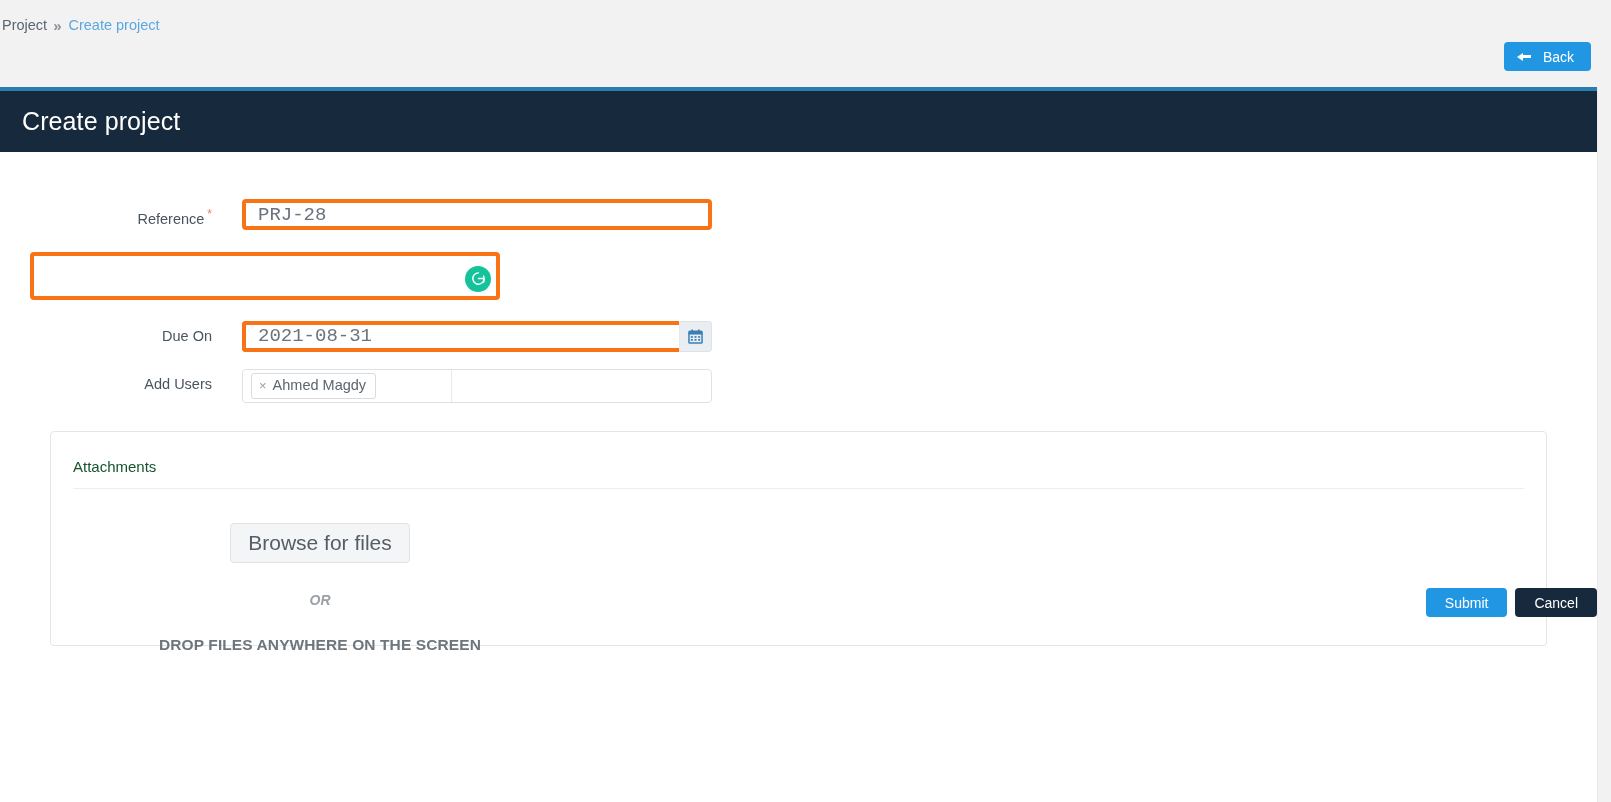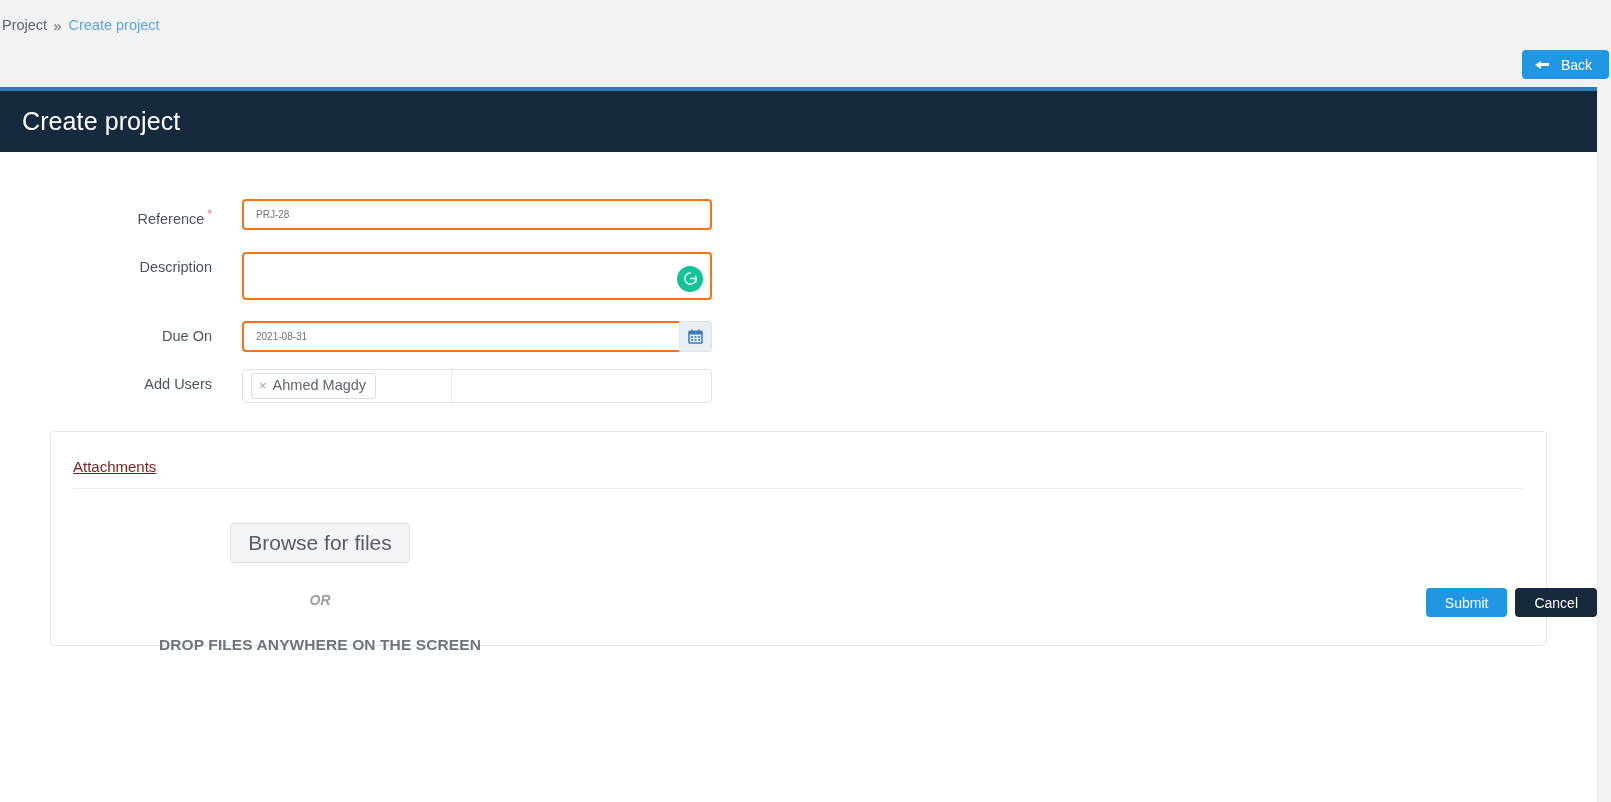--- a/index.html
+++ b/index.html
@@ -27,22 +27,21 @@
     font-size: 15px;
     font-weight: bold;
   }
   .bc-current { color: #5ba7e0; }
 
   
   .back-row {
     height: 45px;
     display: flex;
     justify-content: flex-end;
-    align-items: center;
-    padding-right: 2px;
+    padding-right: 20px;
   }
   .btn-back {
     display: inline-flex;
     align-items: center;
     gap: 11px;
     background: #2196e3;
     color: #fff;
     border: none;
     border-radius: 4px;
     height: 29px;
@@ -130,26 +129,26 @@
     vertical-align: super;
     margin-left: 3px;
   }
   .form-control-wrap {
     margin-left: 30px;
     width: 470px;
     flex: 0 0 auto;
   }
   input.fc, textarea.fc {
     width: 100%;
-    border: 2px solid #f97316;
-    border-radius: 4px;
-    background: #fff;
-    font-size: 10px;
+    border: 4px solid #f97316;
+    border-radius: 4px;
+    background: #fff;
+    font-size: 19px;
     color: #6b737c;
-    font-family: Liberation Sans, sans-serif;
+    font-family: Liberation Mono, monospace;
     padding: 0 12px;
     height: 31px;
     outline: none;
   }
   textarea.fc {
     height: 48px;
     padding-top: 7px;
     resize: none;
   }
 
@@ -237,24 +236,23 @@
 
   
   .attachments {
     margin: 28px 50px 0 50px;
     border: 1px solid #e3e6e8;
     border-radius: 4px;
     height: 215px;
     padding: 26px 22px 0 22px;
   }
   .att-title {
-    color: #7f1d1d;
+    color: #14532d;
     font-size: 15px;
     padding-bottom: 13px;
-    text-decoration: underline;
   }
   .att-divider {
     border-bottom: 1px solid #eceff1;
     margin-bottom: 34px;
   }
   .dropzone { text-align: center; }
   .btn-browse {
     background: #f4f5f6;
     border: 1px solid #e0e3e6;
     border-radius: 4px;
@@ -332,21 +330,20 @@
         <div class="form-label">
           <span>Reference</span><span class="req">*</span>
         </div>
         <div class="form-control-wrap">
           <input class="fc" type="text" value="PRJ-28" style="">
         </div>
       </div>
 
 
       <div class="form-row">
-        <div class="form-label">Description</div>
         <div class="form-control-wrap desc-wrap">
           <textarea class="fc" placeholder="" style=""></textarea>
           <span class="grammarly">
             <svg width="17" height="17" viewBox="0 0 24 24" aria-hidden="true">
               <path d="M12 4a8 8 0 1 0 7.2 4.5" fill="none" stroke="#ffffff" stroke-width="2" stroke-linecap="round"></path>
               <path d="M12 12h7.5v5" fill="none" stroke="#ffffff" stroke-width="2" stroke-linecap="round" stroke-linejoin="round"></path>
             </svg>
           </span>
         </div>
       </div>

